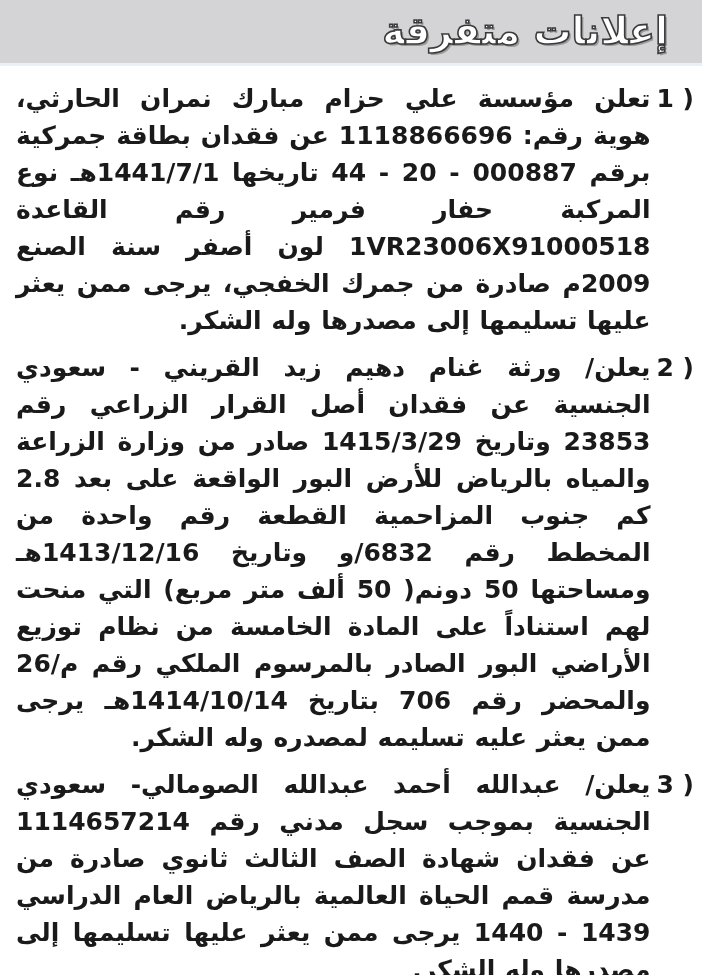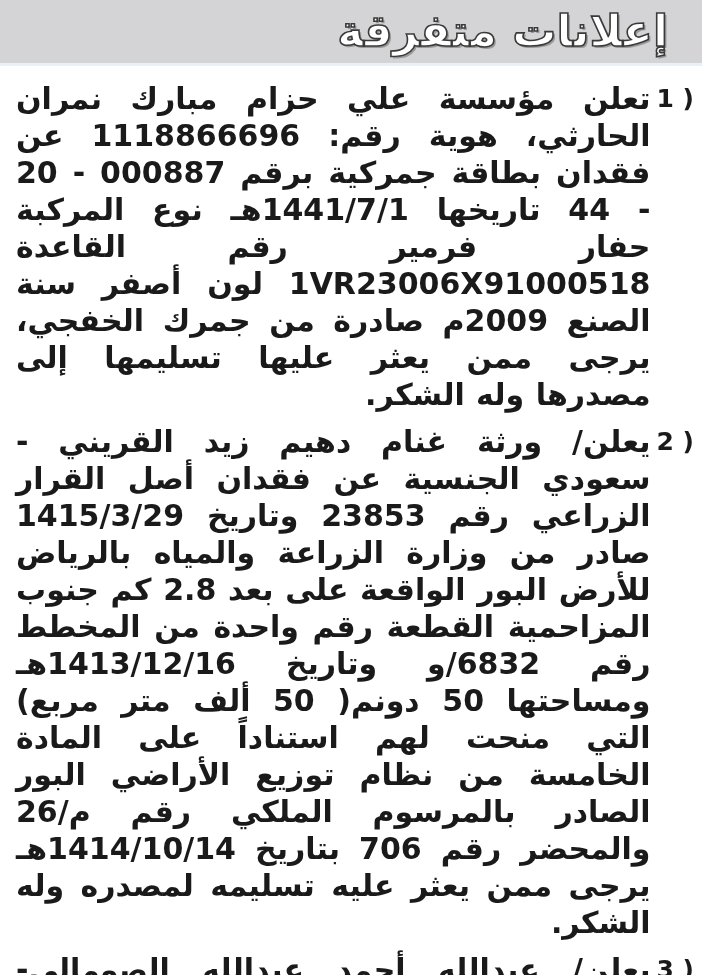--- a/index.html
+++ b/index.html
@@ -21,21 +21,21 @@
       background: #d4d4d6;
       border-bottom: 3px solid #e8f2f6;
       box-sizing: border-box;
     }
     .header-title {
       position: absolute;
       right: 34px;
       top: 2px;
       direction: rtl;
       font-family: "DejaVu Sans", sans-serif;
-      font-size: 44px;
+      font-size: 38px;
       font-weight: bold;
       line-height: 58px;
       color: #ffffff;
       -webkit-text-stroke: 1.6px #3a3a3a;
       text-shadow: 2px 2px 0 #9a9a9a;
       letter-spacing: 0px;
       white-space: nowrap;
     }
     .notices {
       direction: rtl;
@@ -53,21 +53,21 @@
       font-size: 25px;
       font-weight: bold;
       line-height: 37px;
       white-space: nowrap;
       margin-left: 6px;
       direction: ltr;
       unicode-bidi: isolate;
     }
     .notice-text {
       flex: 1 1 auto;
-      font-size: 30px;
+      font-size: 25px;
       font-weight: bold;
       line-height: 37px;
       text-align: justify;
       text-align-last: right;
       direction: rtl;
       word-spacing: 1px;
       margin-left: 8px;
     }
   </style>
 </head>

